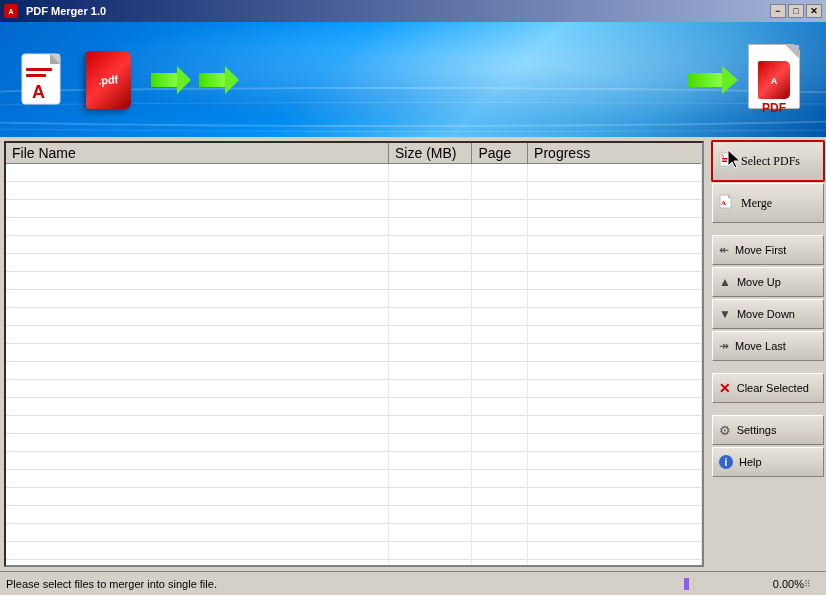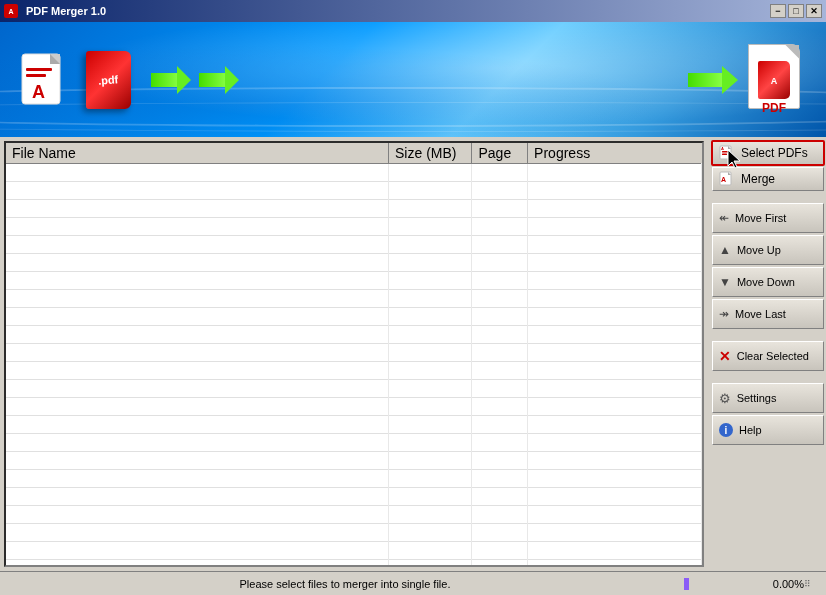--- a/index.html
+++ b/index.html
@@ -196,43 +196,44 @@
       align-items: center;
       padding: 0 6px;
       gap: 6px;
       cursor: pointer;
       font-size: 11px;
       color: #000;
       text-decoration: none;
     }
 
     .btn-large {
-      height: 24px;
+      height: 40px;
       font-size: 12px;
       font-weight: normal;
+      font-family: Liberation Serif, serif;
     }
 
     .btn-spacer { height: 8px; }
 
     
     .icon-select { color: #cc0000; font-size: 14px; }
     .icon-merge { color: #cc0000; font-size: 14px; }
 
     
     .status-bar {
       height: 24px;
       background: #d4d0c8;
       border-top: 1px solid #808080;
       display: flex;
       align-items: center;
       padding: 0 6px;
       font-size: 11px;
       justify-content: space-between;
     }
-    .status-left { flex: 1; text-align: center; }
+    .status-left { flex: 1; }
     .status-right {
       width: 120px;
       text-align: right;
       border-left: 5px solid #8b5cf6;
       padding-left: 8px;
     }
     .status-grip {
       width: 16px;
       font-size: 9px;
       color: #666;

